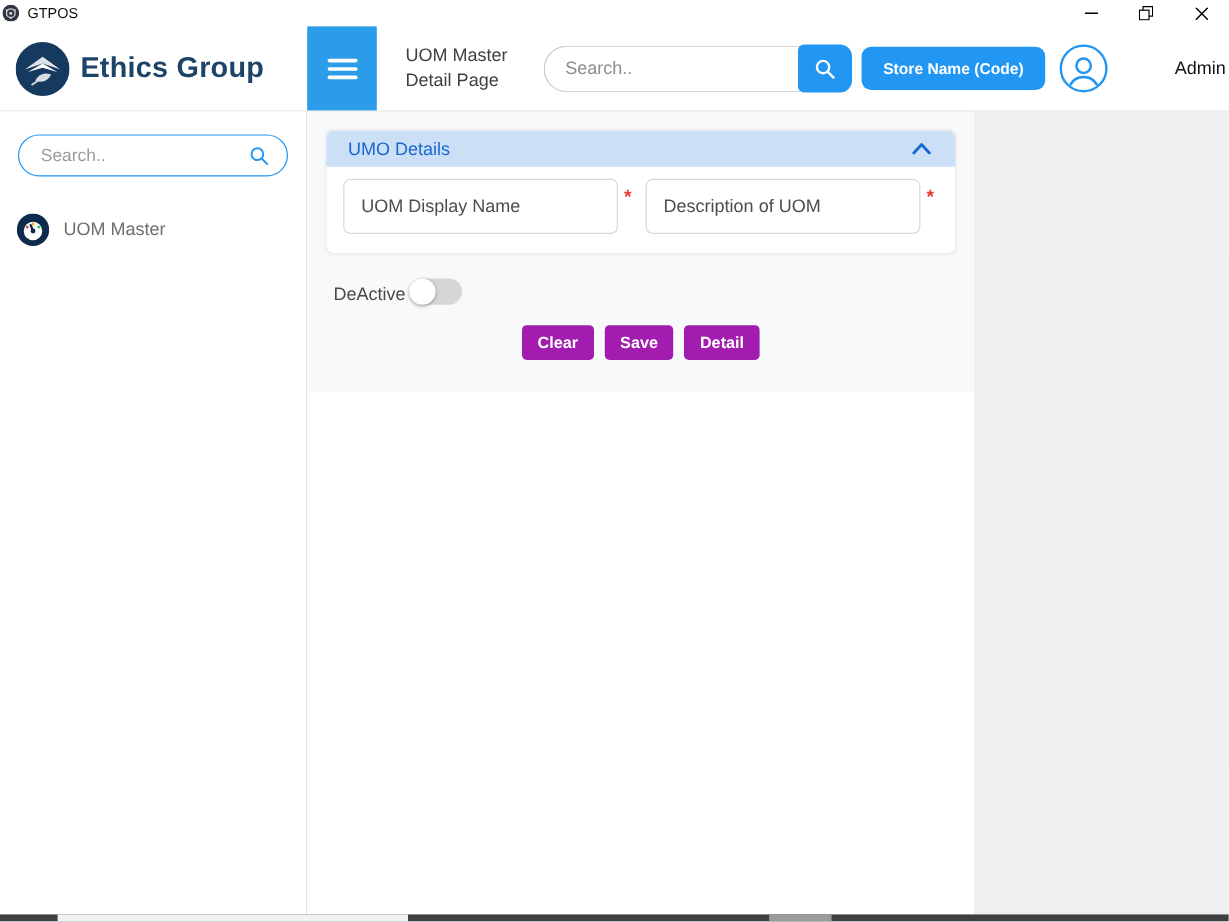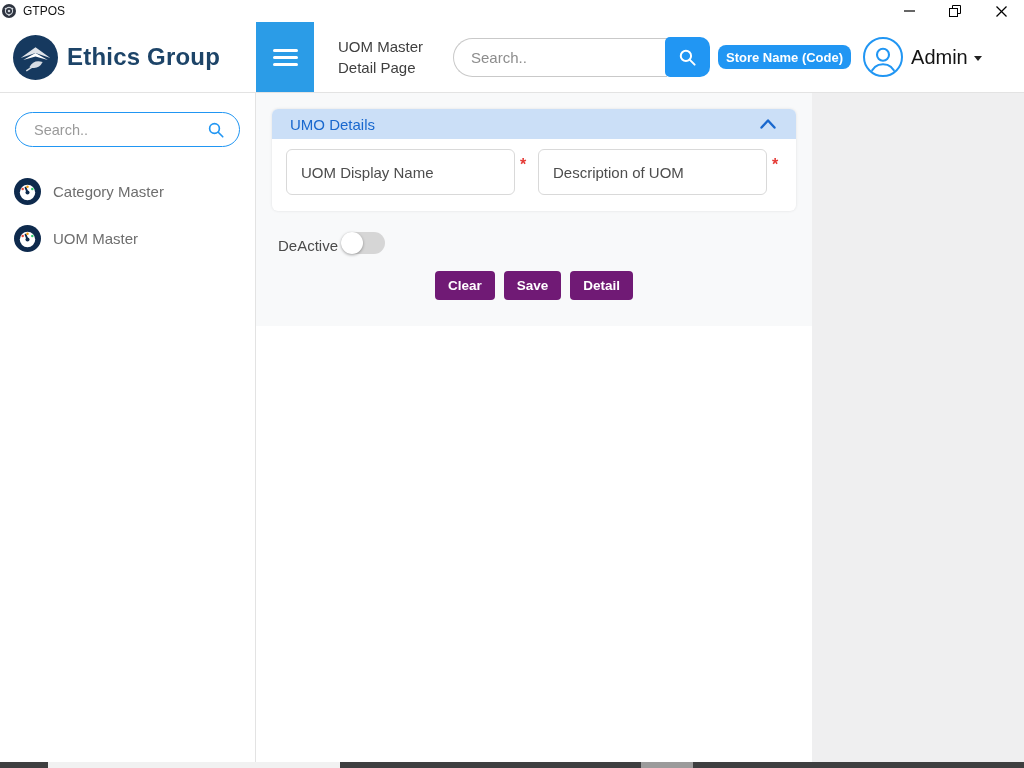--- a/index.html
+++ b/index.html
@@ -68,36 +68,36 @@
   .hdr-search-btn {
     width: 45px; height: 40px;
     margin-left: -2px;
     background: #2196f3; border: none; cursor: pointer;
     border-radius: 5px 10px 10px 5px;
     display: flex; align-items: center; justify-content: center;
   }
 
   .store-btn {
     margin-left: 8px;
-    height: 24px; padding: 0 8px;
+    height: 36px; padding: 0 18px;
     background: #2196f3; color: #fff;
     border: none; border-radius: 8px; cursor: pointer;
     font-size: 13px; font-weight: bold; font-family: inherit;
     white-space: nowrap;
   }
   .avatar {
     width: 40px; height: 40px;
     margin-left: 12px;
     border: 2px solid #2196f3; border-radius: 50%;
     display: flex; align-items: flex-start; justify-content: center;
     overflow: hidden; cursor: pointer; background: #fff;
     flex-shrink: 0;
   }
   .user-menu { display: flex; align-items: center; margin-left: 8px; cursor: pointer; }
-  .user-label { font-size: 20px; color: #141414; }
+  .user-label { font-size: 15px; color: #141414; margin-left: 48px; }
   .caret-down {
     width: 0; height: 0; margin-left: 6px; margin-top: 2px;
     border-left: 4.5px solid transparent;
     border-right: 4.5px solid transparent;
     border-top: 5px solid #222;
   }
 
   
   .body-row { display: flex; height: 669px; }
 
@@ -175,21 +175,21 @@
   .toggle .knob {
     position: absolute; left: 0px; top: 0px;
     width: 22px; height: 22px;
     background: #fff; border-radius: 50%;
     box-shadow: 0 1px 3px rgba(0,0,0,0.35);
   }
 
   .action-row { margin-top: 17px; display: flex; justify-content: center; gap: 9px; }
   .action-btn {
     height: 29px; padding: 0 13px;
-    background: #701a75; color: #fff;
+    background: #a21caf; color: #fff;
     border: none; border-radius: 4px; cursor: pointer;
     font-size: 13.5px; font-weight: 600; font-family: inherit;
   }
 
   
   .bottom-strip { position: relative; height: 6px; background: #3e3f40; }
   .strip-thumb { position: absolute; left: 48px; top: 0; width: 292px; height: 6px; background: #f1f1f1; }
   .strip-seg { position: absolute; left: 641px; top: 0; width: 52px; height: 6px; background: #9b9b9b; }
 </style>
 </head>
@@ -287,32 +287,20 @@
   <aside class="sidebar">
     <div class="sidebar-search">
       <input placeholder="Search.." style="">
       <svg width="18" height="18" viewBox="0 0 24 24">
         <circle cx="10" cy="10" r="6.5" fill="none" stroke="#2196f3" stroke-width="2.2"></circle>
         <line x1="15" y1="15" x2="21" y2="21" stroke="#2196f3" stroke-width="2.2" stroke-linecap="round"></line>
       </svg>
     </div>
 
     <nav class="menu">
-      <div class="menu-item">
-        <svg width="27" height="27" viewBox="0 0 28 28">
-          <circle cx="14" cy="14" r="14" fill="#0e2a4d"></circle>
-          <circle cx="14" cy="15" r="8" fill="#fff"></circle>
-          <line x1="14" y1="15" x2="12" y2="10" stroke="#0e2a4d" stroke-width="2" stroke-linecap="round"></line>
-          <circle cx="14" cy="15" r="2.1" fill="#0e2a4d"></circle>
-          <circle cx="9" cy="11.5" r="1.3" fill="#e74c3c"></circle>
-          <circle cx="14" cy="9" r="1.3" fill="#f39c12"></circle>
-          <circle cx="19" cy="11.5" r="1.3" fill="#2ecc71"></circle>
-        </svg>
-        <span class="label">Category Master</span>
-      </div>
 
       <div class="menu-item">
         <svg width="27" height="27" viewBox="0 0 28 28">
           <circle cx="14" cy="14" r="14" fill="#0e2a4d"></circle>
           <circle cx="14" cy="15" r="8" fill="#fff"></circle>
           <line x1="14" y1="15" x2="12" y2="10" stroke="#0e2a4d" stroke-width="2" stroke-linecap="round"></line>
           <circle cx="14" cy="15" r="2.1" fill="#0e2a4d"></circle>
           <circle cx="9" cy="11.5" r="1.3" fill="#e74c3c"></circle>
           <circle cx="14" cy="9" r="1.3" fill="#f39c12"></circle>
           <circle cx="19" cy="11.5" r="1.3" fill="#2ecc71"></circle>

